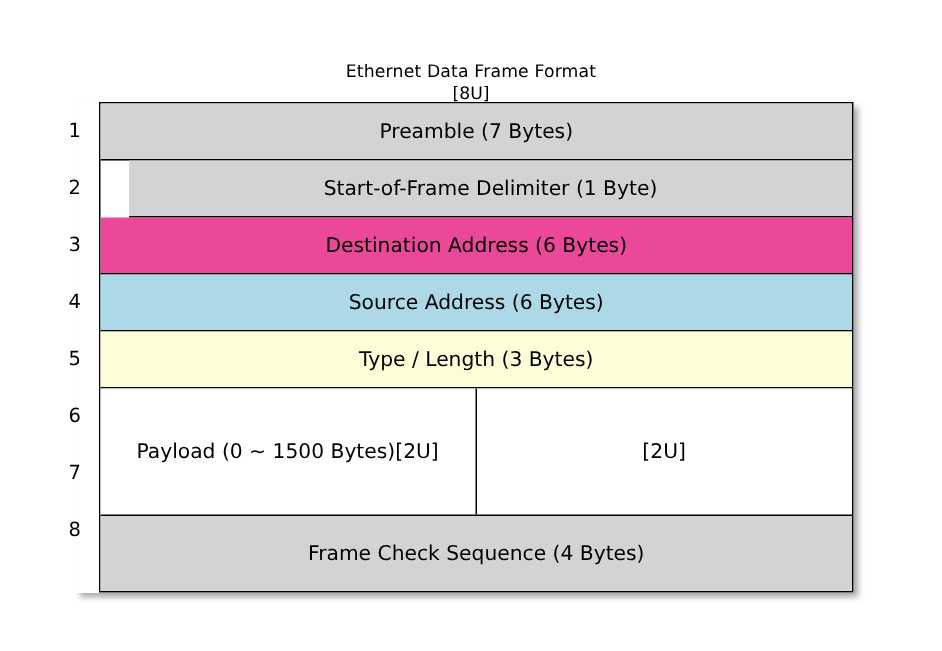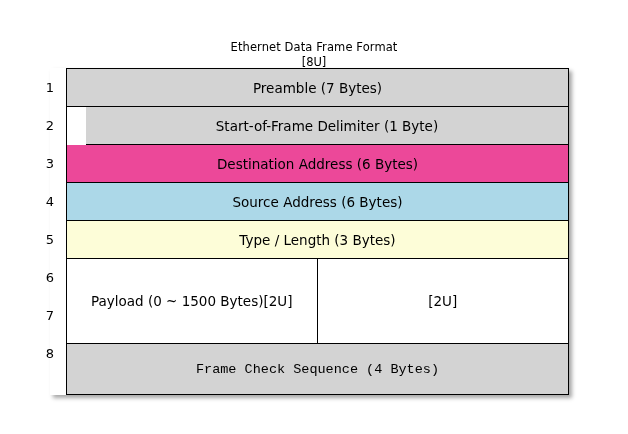--- a/index.html
+++ b/index.html
@@ -93,21 +93,20 @@
     color: #000000;
     position: relative;
   }
   .frame-row.tall {
     flex: 0 0 85px;
     padding: 0;
   }
   .frame-row.last {
     border-bottom: none;
     flex: 1 1 auto;
-    font-family: Liberation Mono, monospace;
   }
 
   
   .split-row {
     display: flex;
     align-items: stretch;
     padding: 0;
   }
   .split-cell {
     flex: 1 1 50%;

